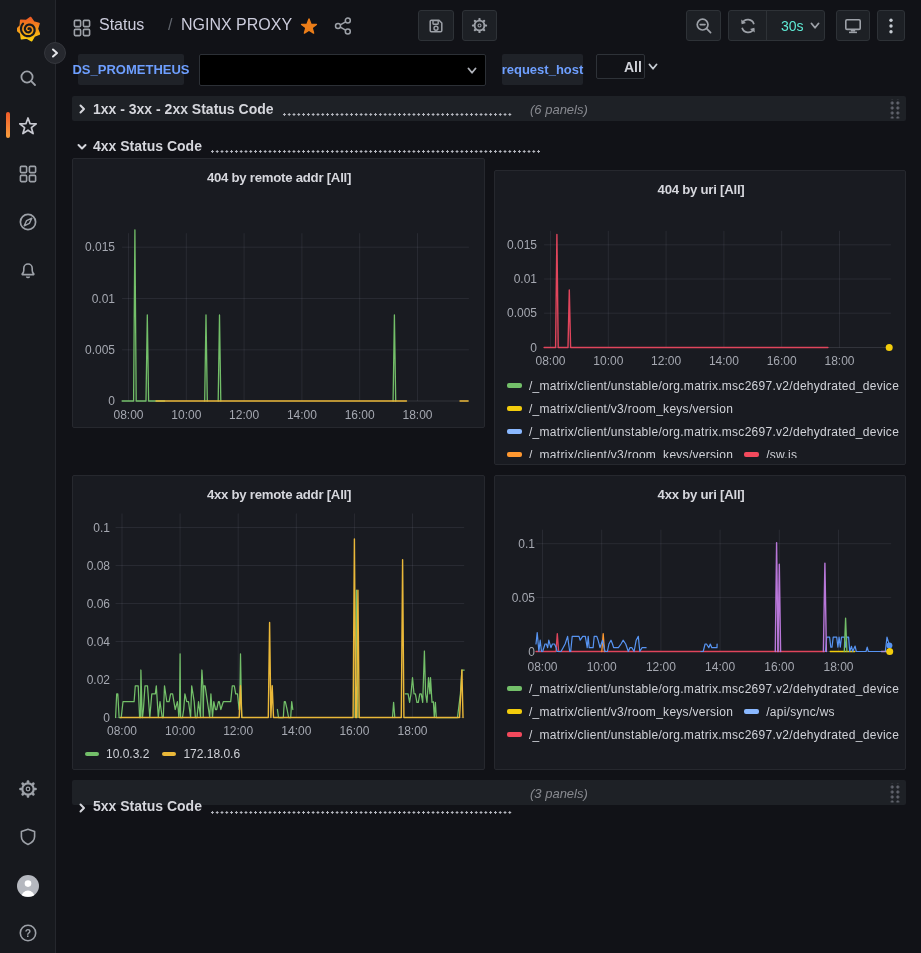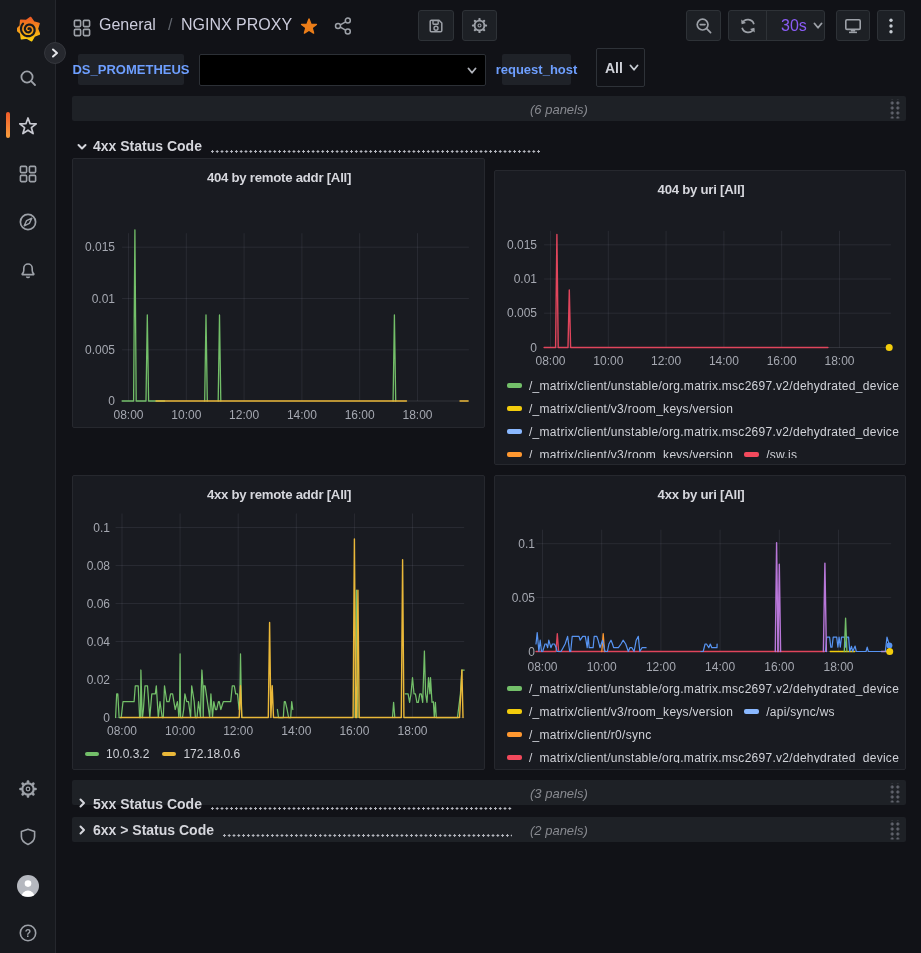--- a/index.html
+++ b/index.html
@@ -69,21 +69,21 @@
       <svg width="10" height="10" viewBox="0 0 10 10">
         <path d="M3 1.5 L7 5 L3 8.5" fill="none" stroke="#e6e7eb" stroke-width="2" stroke-linecap="round" stroke-linejoin="round"></path>
       </svg>
     </div>
     <div style="position:absolute;left:73px;top:19px"><svg width="18" height="18" viewBox="0 0 18 18" xmlns="http://www.w3.org/2000/svg" style="">
         <rect x="1.4" y="1.4" width="6.2" height="6.2" rx="1" fill="none" stroke="#9da1a8" stroke-width="1.6"></rect>
         <rect x="1.4" y="10.4" width="6.2" height="6.2" rx="1" fill="none" stroke="#9da1a8" stroke-width="1.6"></rect>
         <rect x="10.4" y="1.4" width="6.2" height="6.2" rx="1" fill="none" stroke="#9da1a8" stroke-width="1.6"></rect>
         <rect x="10.4" y="10.4" width="6.2" height="6.2" rx="1" fill="none" stroke="#9da1a8" stroke-width="1.6"></rect>
       </svg></div>
-    <div style="position:absolute;left:99px;top:16px;font-size:16px;color:#ccccdc">General</div>
+    <div style="position:absolute;left:99px;top:16px;font-size:16px;color:#ccccdc">Status</div>
     <div style="position:absolute;left:168px;top:16px;font-size:16px;color:#62666e">/</div>
     <div style="position:absolute;left:181px;top:16px;font-size:16px;color:#ccccdc">NGINX PROXY</div>
     <div style="position:absolute;left:300px;top:17px"><svg width="18" height="18" viewBox="0 0 18 18" xmlns="http://www.w3.org/2000/svg" style="">
         <polygon points="9.0,2.0 10.9,7.1 16.4,7.4 12.1,10.8 13.6,16.1 9.0,13.1 4.4,16.1 5.9,10.8 1.6,7.4 7.1,7.1" fill="#ec7e19" stroke="#ec7e19" stroke-width="1.4" stroke-linejoin="round"></polygon>
       </svg></div>
     <div style="position:absolute;left:334px;top:17px"><svg width="18" height="18" viewBox="0 0 18 18" xmlns="http://www.w3.org/2000/svg" style="">
         <circle cx="13.8" cy="3.6" r="2.5" fill="none" stroke="#9da1a8" stroke-width="1.5"></circle>
         <circle cx="4" cy="9" r="2.5" fill="none" stroke="#9da1a8" stroke-width="1.5"></circle>
         <circle cx="13.8" cy="14.4" r="2.5" fill="none" stroke="#9da1a8" stroke-width="1.5"></circle>
         <line x1="6.3" y1="7.9" x2="11.6" y2="4.8" stroke="#9da1a8" stroke-width="1.5"></line>
@@ -118,21 +118,21 @@
       </svg>
     </div>
     <div class="btn" style="left:728px;width:97px;justify-content:flex-start;padding-left:10px">
       <svg width="18" height="18" viewBox="0 0 18 18" xmlns="http://www.w3.org/2000/svg" style="">
         <path d="M14.9 7.2 A6.2 6.2 0 0 0 3.3 6.1" fill="none" stroke="#9da1a8" stroke-width="1.7"></path>
         <polygon points="2.2,2.6 2.6,7.2 7,6 " fill="#9da1a8"></polygon>
         <path d="M3.1 10.8 A6.2 6.2 0 0 0 14.7 11.9" fill="none" stroke="#9da1a8" stroke-width="1.7"></path>
         <polygon points="15.8,15.4 15.4,10.8 11,12" fill="#9da1a8"></polygon>
       </svg>
       <span style="width:1px;height:29px;background:#2e3237;margin-left:9px"></span>
-      <span style="font-size:16px;color:#8b5cf6;margin-left:14px">30s</span>
+      <span style="font-size:14px;color:#5eead4;margin-left:14px">30s</span>
       <span style="margin-left:6px;display:flex">
         <svg width="10" height="7" viewBox="0 0 10 7" xmlns="http://www.w3.org/2000/svg" style="">
           <path d="M1.5 1.5 L5.0 5.8 L8.5 1.5" fill="none" stroke="#9da1a8" stroke-width="1.8" stroke-linecap="round" stroke-linejoin="round"></path>
         </svg>
       </span>
     </div>
     <div class="btn" style="left:836px;width:34px">
       <svg width="18" height="18" viewBox="0 0 18 18" xmlns="http://www.w3.org/2000/svg" style="">
         <rect x="1.8" y="2.8" width="14.4" height="9.6" rx="1.2" fill="none" stroke="#9da1a8" stroke-width="1.6"></rect>
         <rect x="6.8" y="12.4" width="4.4" height="2.2" fill="#9da1a8"></rect>
@@ -147,62 +147,58 @@
       </svg>
     </div>
     <div class="lbl" style="left:78px;width:106px">DS_PROMETHEUS</div>
     <div style="position:absolute;left:199px;top:54px;width:287px;height:32px;background:#000;border:1px solid #2c3036;border-radius:2px">
       <span style="position:absolute;right:8px;top:12px;display:flex">
         <svg width="10" height="7" viewBox="0 0 10 7" xmlns="http://www.w3.org/2000/svg" style="">
           <path d="M1.5 1.5 L5.0 5.8 L8.5 1.5" fill="none" stroke="#b0b3ba" stroke-width="1.8" stroke-linecap="round" stroke-linejoin="round"></path>
         </svg>
       </span>
     </div>
-    <div class="lbl" style="left:502px;width:69px">request_host</div>
-    <div style="position:absolute;left:596px;top:48px;width:49px;height:39px;background:#111217;border:1px solid #2e3238;border-radius:2px;display:flex;align-items:center;padding-left:8px">
+    <div class="lbl" style="left:502px;width:81px">request_host</div>
+    <div style="position:absolute;left:596px;top:54px;width:49px;height:25px;background:#111217;border:1px solid #2e3238;border-radius:2px;display:flex;align-items:center;padding-left:27px">
       <span style="font-size:14px;font-weight:bold;color:#d0d2d9">All</span>
       <span style="margin-left:6px;display:flex">
         <svg width="10" height="7" viewBox="0 0 10 7" xmlns="http://www.w3.org/2000/svg" style="">
           <path d="M1.5 1.5 L5.0 5.8 L8.5 1.5" fill="none" stroke="#c7ccd3" stroke-width="1.8" stroke-linecap="round" stroke-linejoin="round"></path>
         </svg>
       </span>
     </div>
     <div style="position:absolute;left:72px;top:96px;width:834px;height:25px;background:#1e2126;border-radius:2px">
+      <div style="position:absolute;left:4px;top:0;height:100%;width:436px;display:flex;align-items:center;font-size:14px;font-weight:bold;color:#d5d6dc;white-space:nowrap">
+        <svg width="12" height="12" viewBox="0 0 12 12" style="margin:1px 5px 0 0;flex:none">
+          <path d="M4.5 2.5 L8 6 L4.5 9.5" fill="none" stroke="#d5d6dc" stroke-width="2" stroke-linecap="round" stroke-linejoin="round"></path>
+        </svg>
+        <span style="flex:none">1xx - 3xx - 2xx Status Code</span>
+        <span style="flex:1;height:3px;margin:11px 0 0 8px;background-image:radial-gradient(circle,#b6b8c0 1.15px,transparent 1.35px);background-size:4.8px 3px;background-position:0 0"></span>
+      </div>
       <span style="position:absolute;left:458px;top:50%;transform:translateY(-50%);font-style:italic;font-size:13px;color:#87898f">(6 panels)</span>
       <span style="position:absolute;right:6px;top:50%;transform:translateY(-50%);width:11px;height:19px;background-image:radial-gradient(circle, #61646d 1.45px, transparent 1.65px);background-size:5.5px 5px;background-position:0.5px 1px"></span>
     </div>
     <div style="position:absolute;left:72px;top:133px;width:834px;height:26px;border-radius:2px">
       <div style="position:absolute;left:4px;top:0;height:100%;width:464px;display:flex;align-items:center;font-size:14px;font-weight:bold;color:#d5d6dc;white-space:nowrap">
         <svg width="12" height="12" viewBox="0 0 12 12" style="margin:1px 5px 0 0;flex:none">
           <path d="M2.5 4 L6 7.5 L9.5 4" fill="none" stroke="#d5d6dc" stroke-width="2" stroke-linecap="round" stroke-linejoin="round"></path>
         </svg>
         <span style="flex:none">4xx Status Code</span>
         <span style="flex:1;height:3px;margin:11px 0 0 8px;background-image:radial-gradient(circle,#b6b8c0 1.15px,transparent 1.35px);background-size:4.8px 3px;background-position:0 0"></span>
       </div>
     </div>
     <div style="position:absolute;left:72px;top:780px;width:834px;height:25px;background:#1e2126;border-radius:2px">
-      <div style="position:absolute;left:4px;top:16px;height:100%;width:436px;display:flex;align-items:flex-start;font-size:14px;font-weight:bold;color:#d5d6dc;white-space:nowrap">
+      <div style="position:absolute;left:4px;top:9px;height:100%;width:436px;display:flex;align-items:flex-end;font-size:14px;font-weight:bold;color:#d5d6dc;white-space:nowrap">
         <svg width="12" height="12" viewBox="0 0 12 12" style="margin:1px 5px 0 0;flex:none">
           <path d="M4.5 2.5 L8 6 L4.5 9.5" fill="none" stroke="#d5d6dc" stroke-width="2" stroke-linecap="round" stroke-linejoin="round"></path>
         </svg>
         <span style="flex:none">5xx Status Code</span>
         <span style="flex:1;height:3px;margin:11px 0 0 8px;background-image:radial-gradient(circle,#b6b8c0 1.15px,transparent 1.35px);background-size:4.8px 3px;background-position:0 0"></span>
       </div>
       <span style="position:absolute;left:458px;top:50%;transform:translateY(-50%);font-style:italic;font-size:13px;color:#87898f">(3 panels)</span>
-      <span style="position:absolute;right:6px;top:50%;transform:translateY(-50%);width:11px;height:19px;background-image:radial-gradient(circle, #61646d 1.45px, transparent 1.65px);background-size:5.5px 5px;background-position:0.5px 1px"></span>
-    </div>
-    <div style="position:absolute;left:72px;top:817px;width:834px;height:25px;background:#1e2126;border-radius:2px">
-      <div style="position:absolute;left:4px;top:0;height:100%;width:436px;display:flex;align-items:center;font-size:14px;font-weight:bold;color:#d5d6dc;white-space:nowrap">
-        <svg width="12" height="12" viewBox="0 0 12 12" style="margin:1px 5px 0 0;flex:none">
-          <path d="M4.5 2.5 L8 6 L4.5 9.5" fill="none" stroke="#d5d6dc" stroke-width="2" stroke-linecap="round" stroke-linejoin="round"></path>
-        </svg>
-        <span style="flex:none">6xx &gt; Status Code</span>
-        <span style="flex:1;height:3px;margin:11px 0 0 8px;background-image:radial-gradient(circle,#b6b8c0 1.15px,transparent 1.35px);background-size:4.8px 3px;background-position:0 0"></span>
-      </div>
-      <span style="position:absolute;left:458px;top:50%;transform:translateY(-50%);font-style:italic;font-size:13px;color:#87898f">(2 panels)</span>
       <span style="position:absolute;right:6px;top:50%;transform:translateY(-50%);width:11px;height:19px;background-image:radial-gradient(circle, #61646d 1.45px, transparent 1.65px);background-size:5.5px 5px;background-position:0.5px 1px"></span>
     </div>
     <div class="panel" style="left:72px;top:158px;width:413px;height:270px">
       <svg width="413" height="295" viewBox="0 0 413 295" xmlns="http://www.w3.org/2000/svg" style="position:absolute;left:0;top:0">
         <text x="206" y="23" text-anchor="middle" font-family="Liberation Sans, sans-serif" font-size="13.2" font-weight="bold" letter-spacing="-0.25" fill="#d6d7dd">404 by remote addr [All]</text>
         <line x1="49.1" y1="190.8" x2="395.9" y2="190.8" stroke="rgba(204,204,220,0.09)" stroke-width="1"></line>
         <line x1="49.1" y1="139.5" x2="395.9" y2="139.5" stroke="rgba(204,204,220,0.09)" stroke-width="1"></line>
         <line x1="49.1" y1="88.2" x2="395.9" y2="88.2" stroke="rgba(204,204,220,0.09)" stroke-width="1"></line>
         <line x1="55.5" y1="74.2" x2="55.5" y2="242.0" stroke="rgba(204,204,220,0.09)" stroke-width="1"></line>
         <line x1="113.3" y1="74.2" x2="113.3" y2="242.0" stroke="rgba(204,204,220,0.09)" stroke-width="1"></line>
@@ -354,21 +350,17 @@
           <span style="flex:none;width:15px;height:4.5px;border-radius:2px;background:#73bf69;margin:0 7px 0 0"></span>
           <span style="flex:none;letter-spacing:0.28px">/_matrix/client/unstable/org.matrix.msc2697.v2/dehydrated_device</span>
         </div>
         <div style="display:flex;align-items:center;height:23px;white-space:nowrap">
           <span style="flex:none;width:15px;height:4.5px;border-radius:2px;background:#f2cc0c;margin:0 7px 0 0"></span>
           <span style="flex:none;letter-spacing:0.28px">/_matrix/client/v3/room_keys/version</span>
           <span style="flex:none;width:15px;height:4.5px;border-radius:2px;background:#8ab8ff;margin:0 7px 0 11px"></span>
           <span style="flex:none;letter-spacing:0.28px">/api/sync/ws</span>
         </div>
         <div style="display:flex;align-items:center;height:23px;white-space:nowrap">
-          <span style="flex:none;width:15px;height:4.5px;border-radius:2px;background:#ff9830;margin:0 7px 0 0"></span>
-          <span style="flex:none;letter-spacing:0.28px">/_matrix/client/r0/sync</span>
-        </div>
-        <div style="display:flex;align-items:center;height:23px;white-space:nowrap">
           <span style="flex:none;width:15px;height:4.5px;border-radius:2px;background:#f2495c;margin:0 7px 0 0"></span>
           <span style="flex:none;letter-spacing:0.28px">/_matrix/client/unstable/org.matrix.msc2697.v2/dehydrated_device</span>
         </div>
       </div>
     </div>
   </div>
 </body></html>

